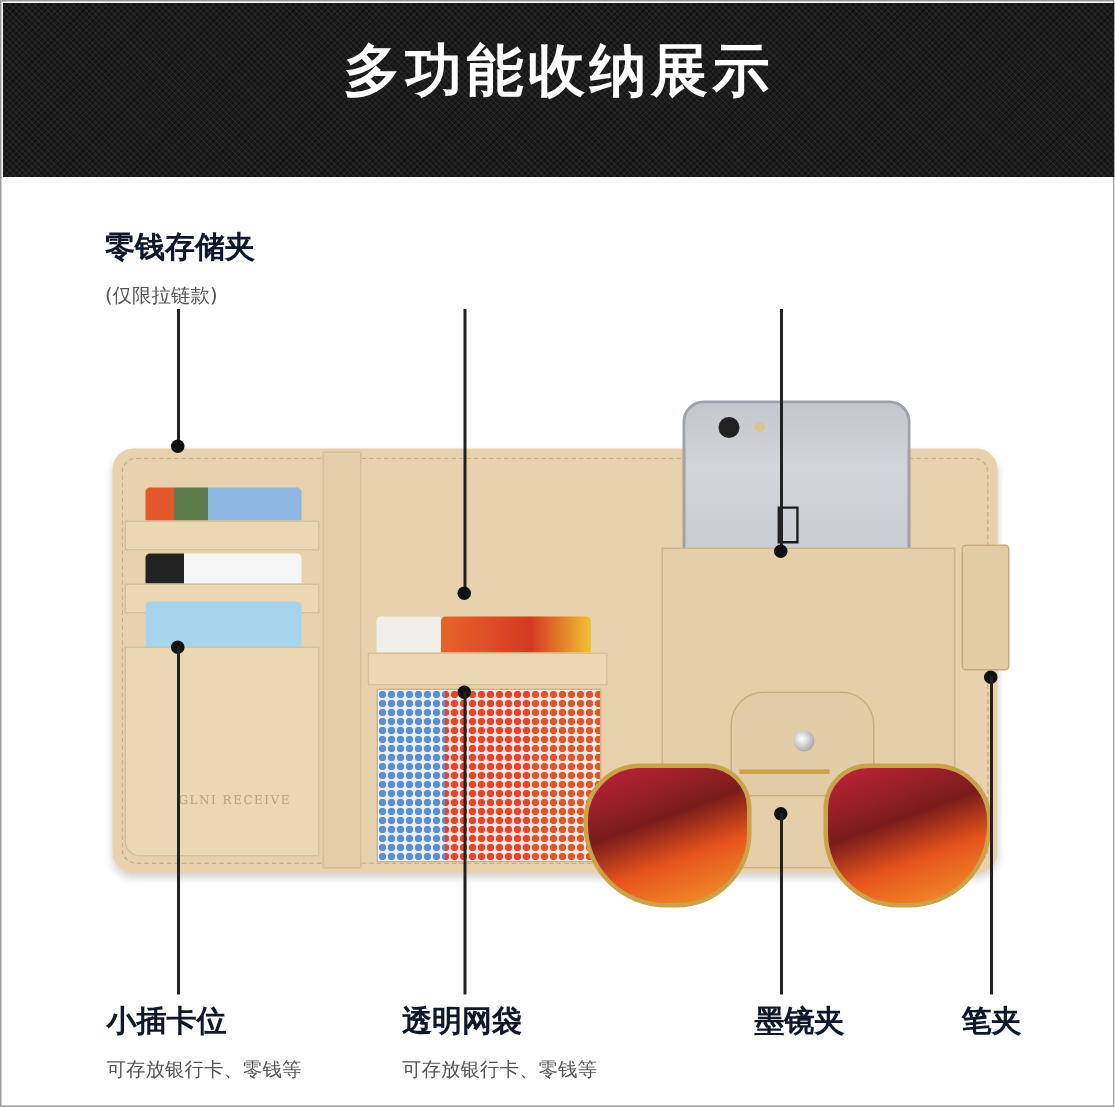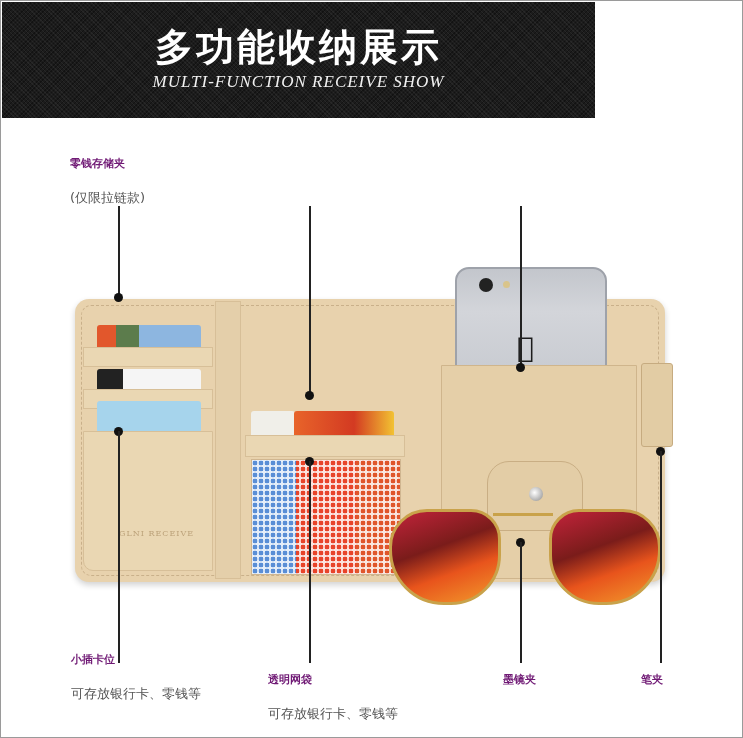--- a/index.html
+++ b/index.html
@@ -2,34 +2,34 @@
 <html><head>
 <meta charset="utf-8">
 <style>
   * { box-sizing: border-box; margin: 0; padding: 0; }
   html, body { width: 743px; height: 738px; background: #fff; overflow: hidden; }
   body { position: relative; font-family: "DejaVu Sans", "Liberation Sans", sans-serif; }
 
   .frame { position: absolute; left: 0; top: 0; width: 743px; height: 738px; border: 1px solid #9a9a9a; background: #fff; }
 
   
-  .banner { position: absolute; left: 1px; top: 1px; width: 593px; height: 116px;
+  .banner { position: absolute; left: 1px; top: 1px; width: 741px; height: 116px;
     background-color: #1c1c1c;
     background-image:
       repeating-linear-gradient(45deg, rgba(255,255,255,0.05) 0 1px, transparent 1px 3px),
       repeating-linear-gradient(-45deg, rgba(0,0,0,0.35) 0 1px, transparent 1px 3px);
   }
   .banner-title { position: absolute; left: 0; width: 100%; top: 20px; text-align: center;
     color: #fff; font-size: 38px; font-weight: bold; letter-spacing: 3px; font-family: "DejaVu Sans", sans-serif; }
   .banner-sub { position: absolute; left: 0; width: 100%; top: 70px; text-align: center;
     color: #f2f2f2; font-size: 17px; font-style: italic; letter-spacing: 1px; font-family: "Liberation Serif", "DejaVu Serif", serif; }
 
   
   .label { position: absolute; }
-  .label .title { font-size: 11px; font-weight: bold; color: #701a75; line-height: 20px; white-space: nowrap; }
+  .label .title { font-size: 20px; font-weight: bold; color: #0f172a; line-height: 20px; white-space: nowrap; }
   .label .desc { font-size: 13px; color: #555; line-height: 18px; margin-top: 15px; white-space: nowrap; }
 
   
   .line { position: absolute; width: 2px; background: #222; }
   .dot { position: absolute; width: 9px; height: 9px; border-radius: 50%; background: #111; }
 
   
   .organizer { position: absolute; left: 74px; top: 298px; width: 590px; height: 283px;
     background: #e8d2ad; border-radius: 14px; box-shadow: 0 3px 6px rgba(0,0,0,0.18); }
   .stitch { position: absolute; border: 1.5px dashed #c9b08a; border-radius: 10px; }
@@ -66,21 +66,20 @@
 
   .brand { position: absolute; left: 118px; top: 528px; font-family: "DejaVu Serif", serif; font-size: 8px; color: #bca27a; letter-spacing: 1px; }
 </style>
 </head>
 <body>
 
 <div class="frame">
 
   <div class="banner">
     <div class="banner-title">多功能收纳展示</div>
-    <div class="banner-sub">MULTI-FUNCTION RECEIVE SHOW</div>
   </div>
 
   <div class="label" style="left:69px; top:153px;">
     <div class="title">零钱存储夹</div>
     <div class="desc">(仅限拉链款)</div>
   </div>
 
   <div class="organizer"></div>
   <div class="stitch" style="left:80px; top:304px; width:578px; height:271px;"></div>
 
@@ -127,21 +126,21 @@
 
   <div class="dot" style="left:304px; top:456px;"></div>
   <div class="line" style="left:308px; top:460px; height:202px;"></div>
 
   <div class="dot" style="left:515px; top:537px;"></div>
   <div class="line" style="left:519px; top:541px; height:121px;"></div>
 
   <div class="dot" style="left:655px; top:446px;"></div>
   <div class="line" style="left:659px; top:450px; height:212px;"></div>
 
-  <div class="label" style="left:70px; top:649px;">
+  <div class="label" style="left:70px; top:669px;">
     <div class="title">小插卡位</div>
     <div class="desc">可存放银行卡、零钱等</div>
   </div>
   <div class="label" style="left:267px; top:669px;">
     <div class="title">透明网袋</div>
     <div class="desc">可存放银行卡、零钱等</div>
   </div>
   <div class="label" style="left:502px; top:669px;">
     <div class="title">墨镜夹</div>
   </div>

